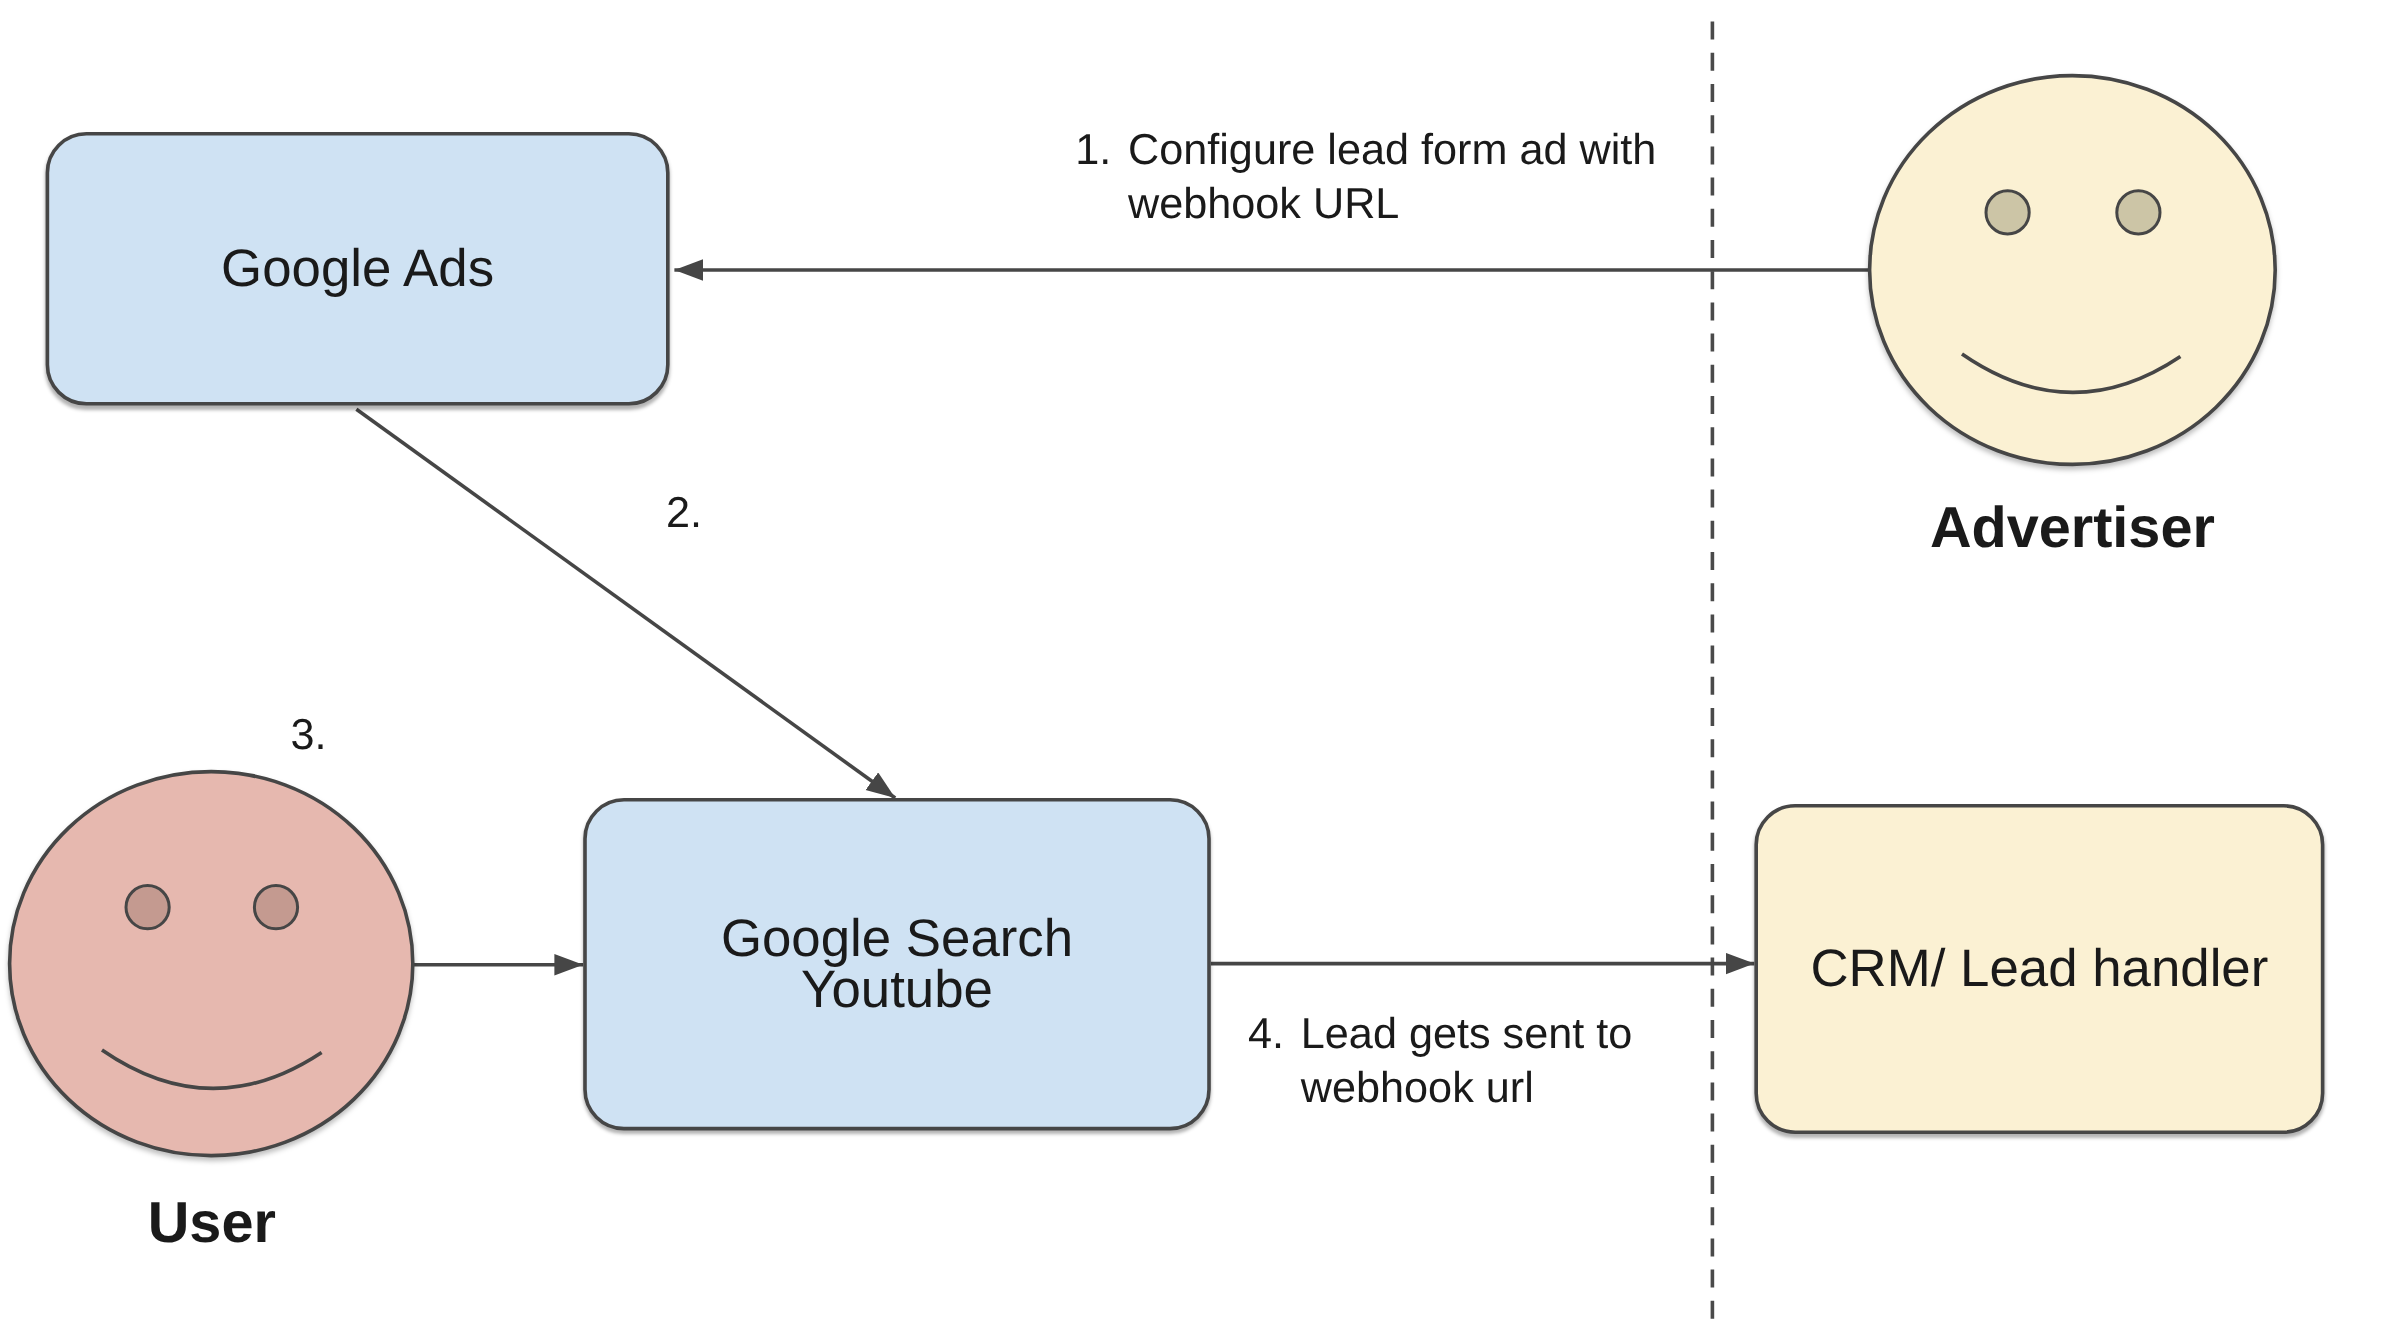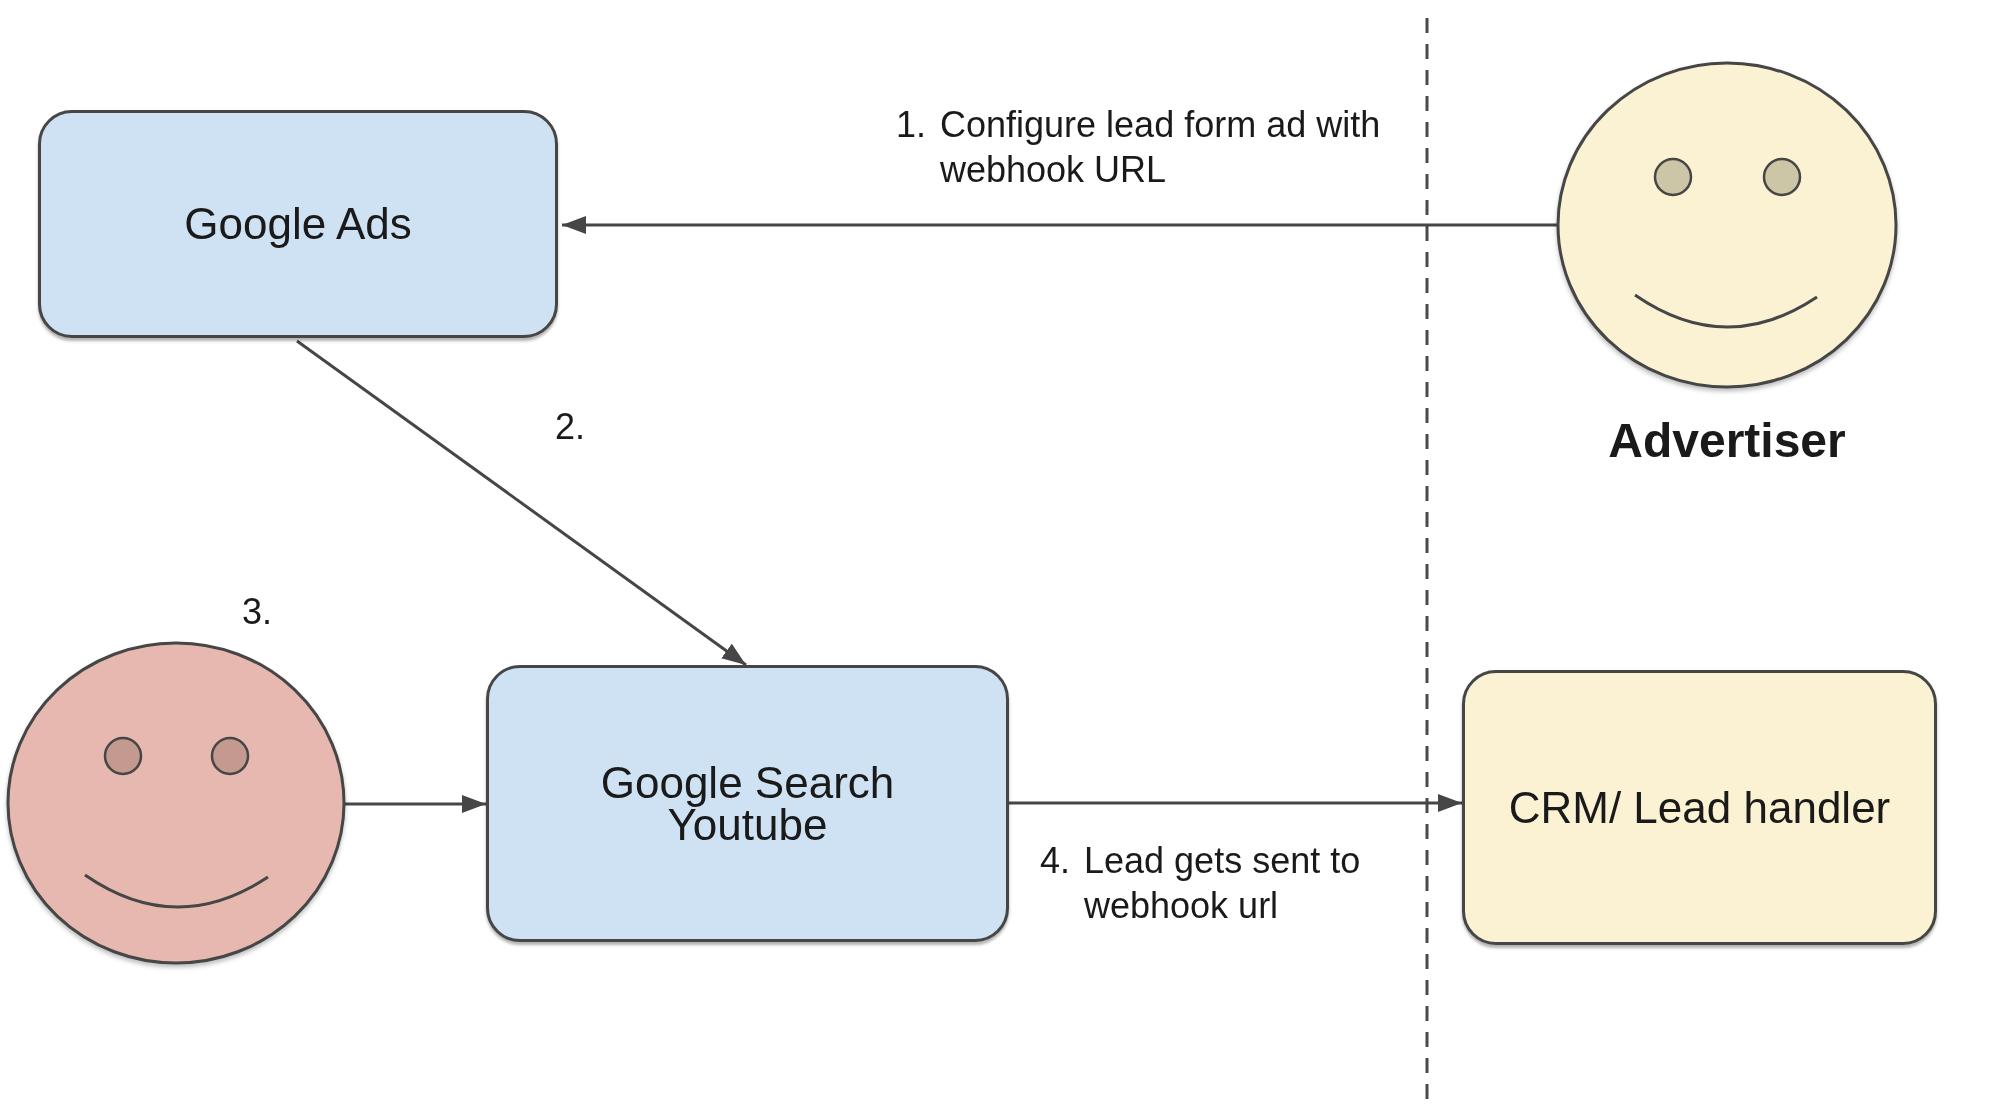--- a/index.html
+++ b/index.html
@@ -118,14 +118,15 @@
     <span class="num">3.</span>
   </div>
 
   <div class="step" style="left:1040px; top:838px;">
     <span class="num">4.</span>
     <span class="txt" style="width:290px;">Lead gets sent to webhook url</span>
   </div>
 
   <div class="actor-label" style="left:1558px; top:413px; width:338px;">Advertiser</div>
 
+  <div class="actor-label" style="left:8px; top:992px; width:337px;">User</div>
 
 </div>
 
 </body></html>

